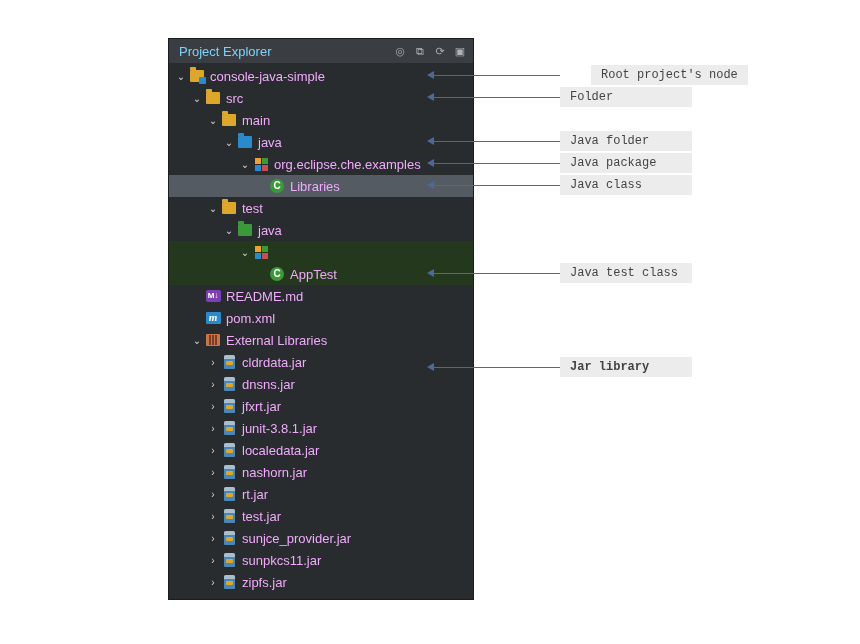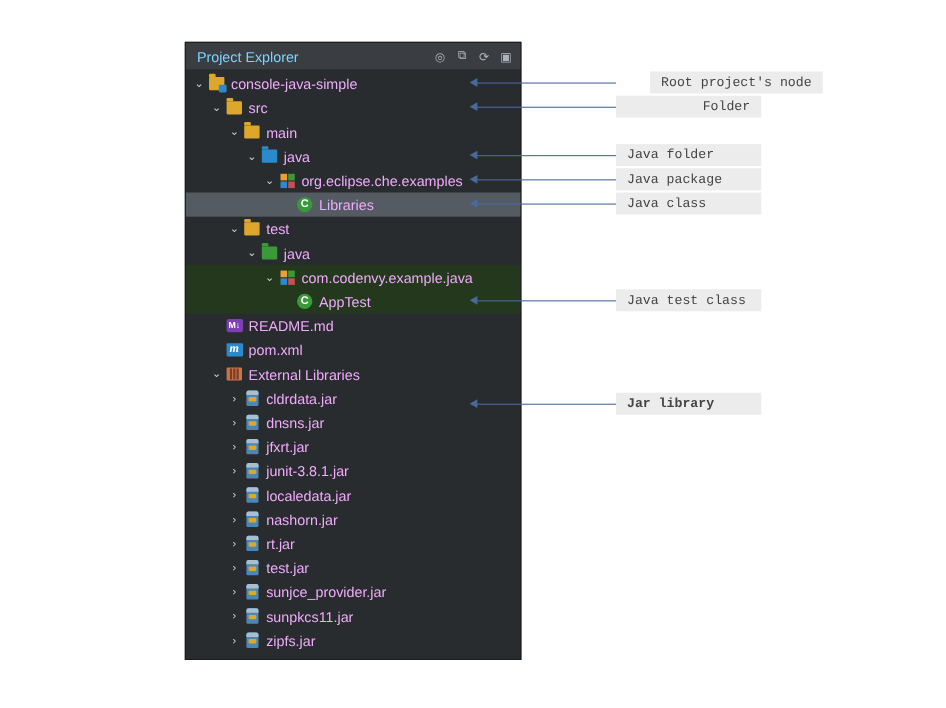--- a/index.html
+++ b/index.html
@@ -222,21 +222,20 @@
           <span class="i-folder-green"></span>
         </span>
       <span class="label">java</span>
     </div>
 
     <div class="row testbg" style="--indent:70px">
       <span class="arrow">⌄</span>
       <span class="icon">
           <span class="i-pkg"></span>
         </span>
-      <span class="label">com.codenvy.example.java</span>
     </div>
 
     <div class="row testbg" style="--indent:86px">
       <span class="noarrow"></span>
       <span class="icon">
           <span class="i-class">C</span>
         </span>
       <span class="label">AppTest</span>
     </div>
 
@@ -346,21 +345,21 @@
 
   </div>
 </div>
 
 <div id="ann-container">
     <div class="ann-line" style="left: 433px; top: 75px; width: 127px;"></div>
     <div class="ann-arrow" style="left: 427px; top: 71px;"></div>
     <div class="ann-label" style="left: 560px; top: 65px; min-width: 132px; margin-left: 31px;">Root project's node</div>
     <div class="ann-line" style="left: 433px; top: 97px; width: 127px;"></div>
     <div class="ann-arrow" style="left: 427px; top: 93px;"></div>
-    <div class="ann-label" style="left: 560px; top: 87px; min-width: 132px; text-align: right;">Folder</div>
+    <div class="ann-label" style="left: 560px; top: 87px; min-width: 132px;">Folder</div>
     <div class="ann-line" style="left: 433px; top: 141px; width: 127px;"></div>
     <div class="ann-arrow" style="left: 427px; top: 137px;"></div>
     <div class="ann-label" style="left: 560px; top: 131px; min-width: 132px;">Java folder</div>
     <div class="ann-line" style="left: 433px; top: 163px; width: 127px;"></div>
     <div class="ann-arrow" style="left: 427px; top: 159px;"></div>
     <div class="ann-label" style="left: 560px; top: 153px; min-width: 132px;">Java package</div>
     <div class="ann-line" style="left: 433px; top: 185px; width: 127px;"></div>
     <div class="ann-arrow" style="left: 427px; top: 181px;"></div>
     <div class="ann-label" style="left: 560px; top: 175px; min-width: 132px;">Java class</div>
     <div class="ann-line" style="left: 433px; top: 273px; width: 127px;"></div>

